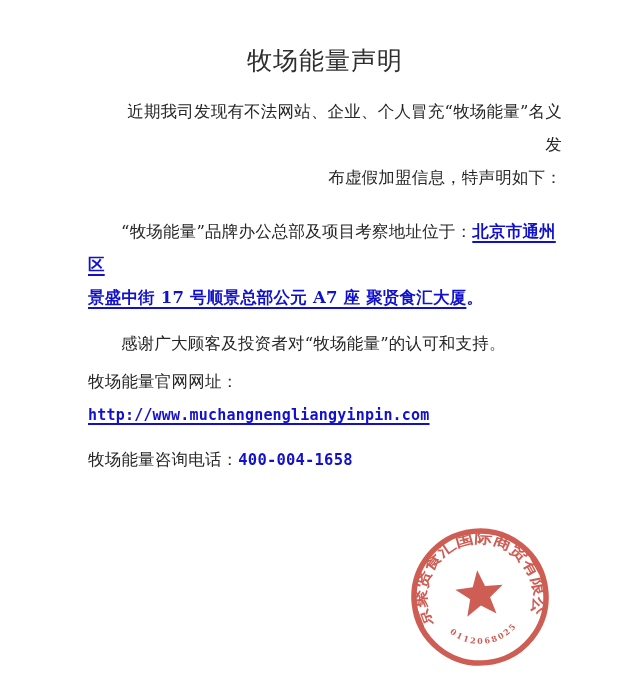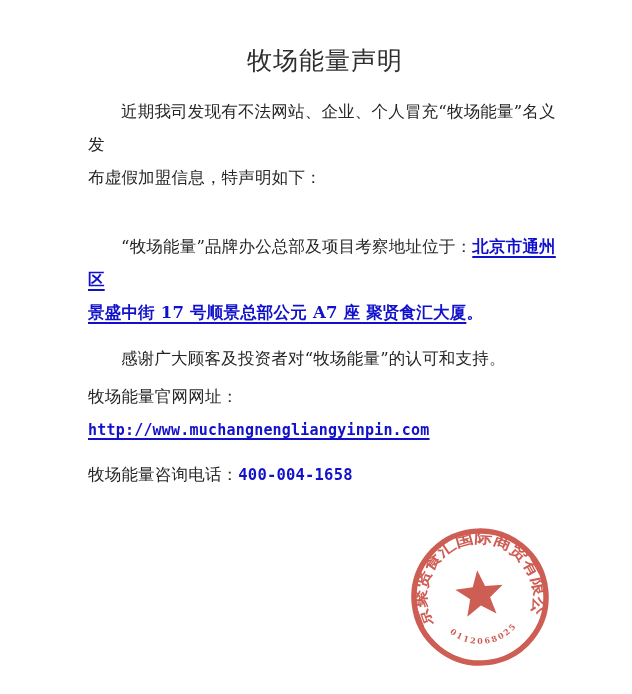--- a/index.html
+++ b/index.html
@@ -22,22 +22,22 @@
     margin:16px;
   }
   .para{
     margin:0;
     font-size:16.5px;
     line-height:33px;
     white-space:pre-line;
     letter-spacing:0.2px;
   }
   .indent{text-indent:2em;}
-  .p1{margin-top:17px;}
-  .p2{margin-top:36px;}
+  .p1{margin-top:17px;text-align:right;}
+  .p2{margin-top:21px;}
   .p3{margin-top:13px;}
   .p4{margin-top:13px;}
   .line-website{margin-top:5px;}
   .line-hotline{margin-top:11px;}
   .blue-bold{
     color:#1111cc;
     font-weight:bold;
   }
   .address-link{
     color:#1111cc;

